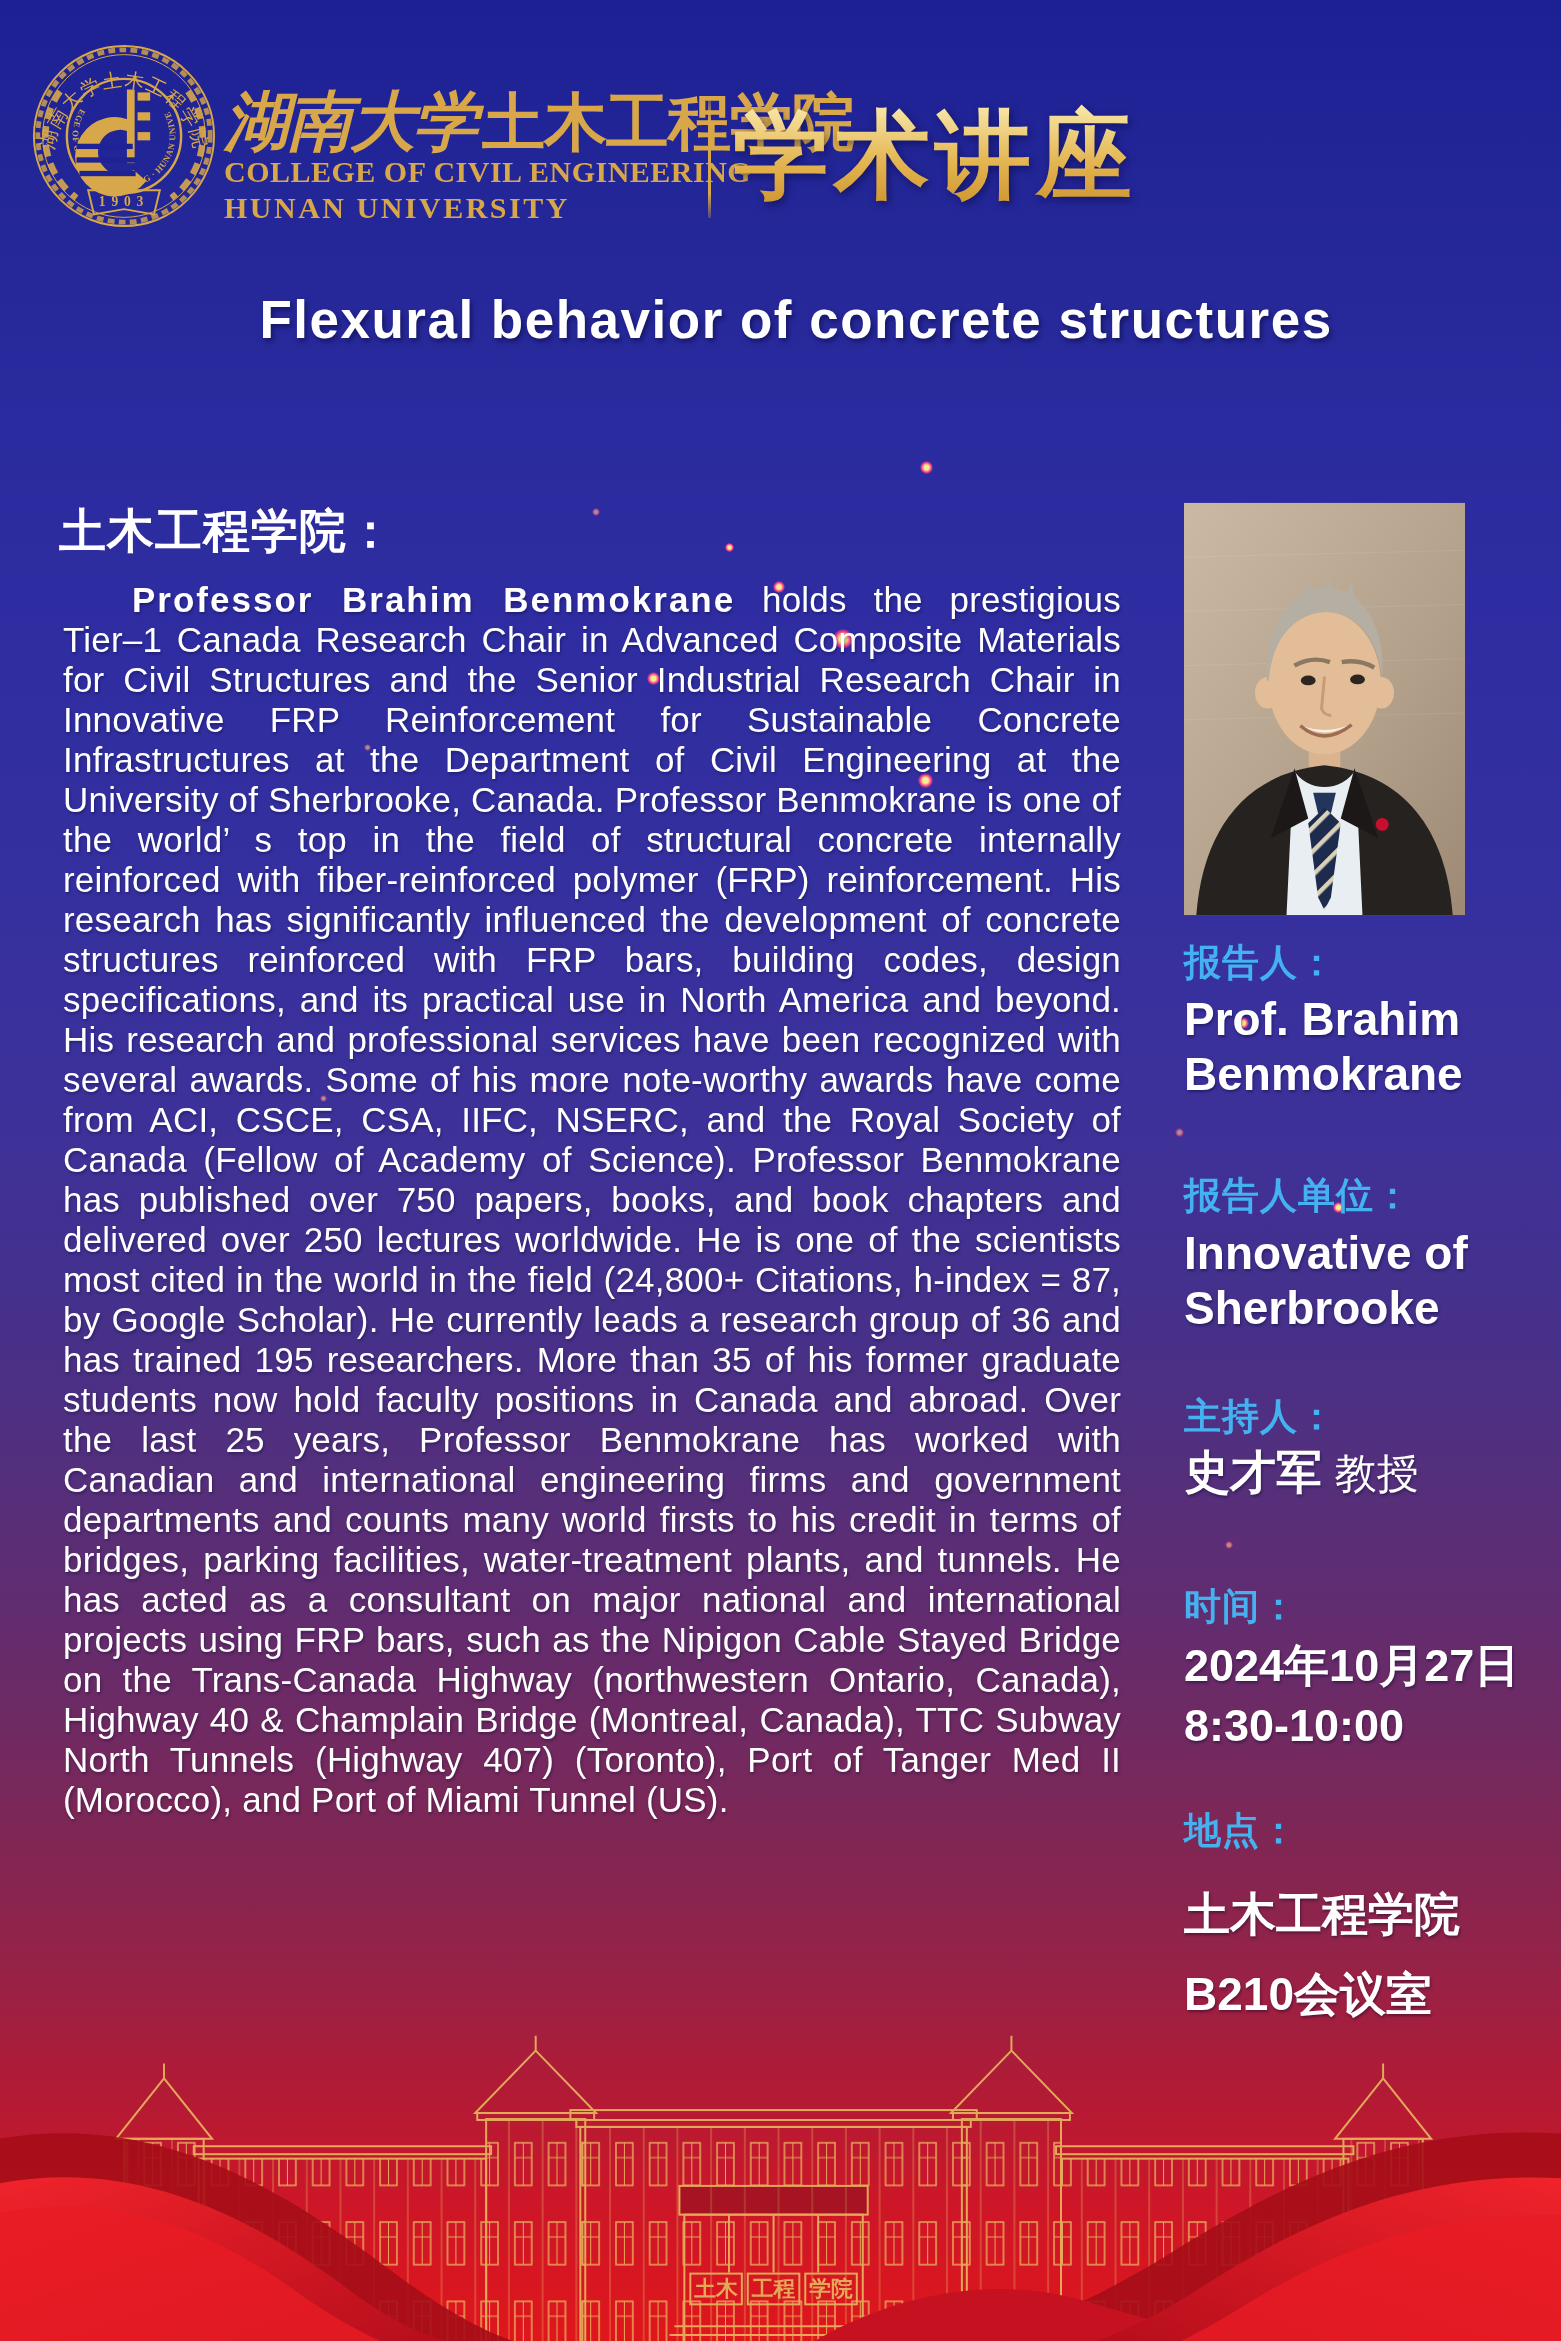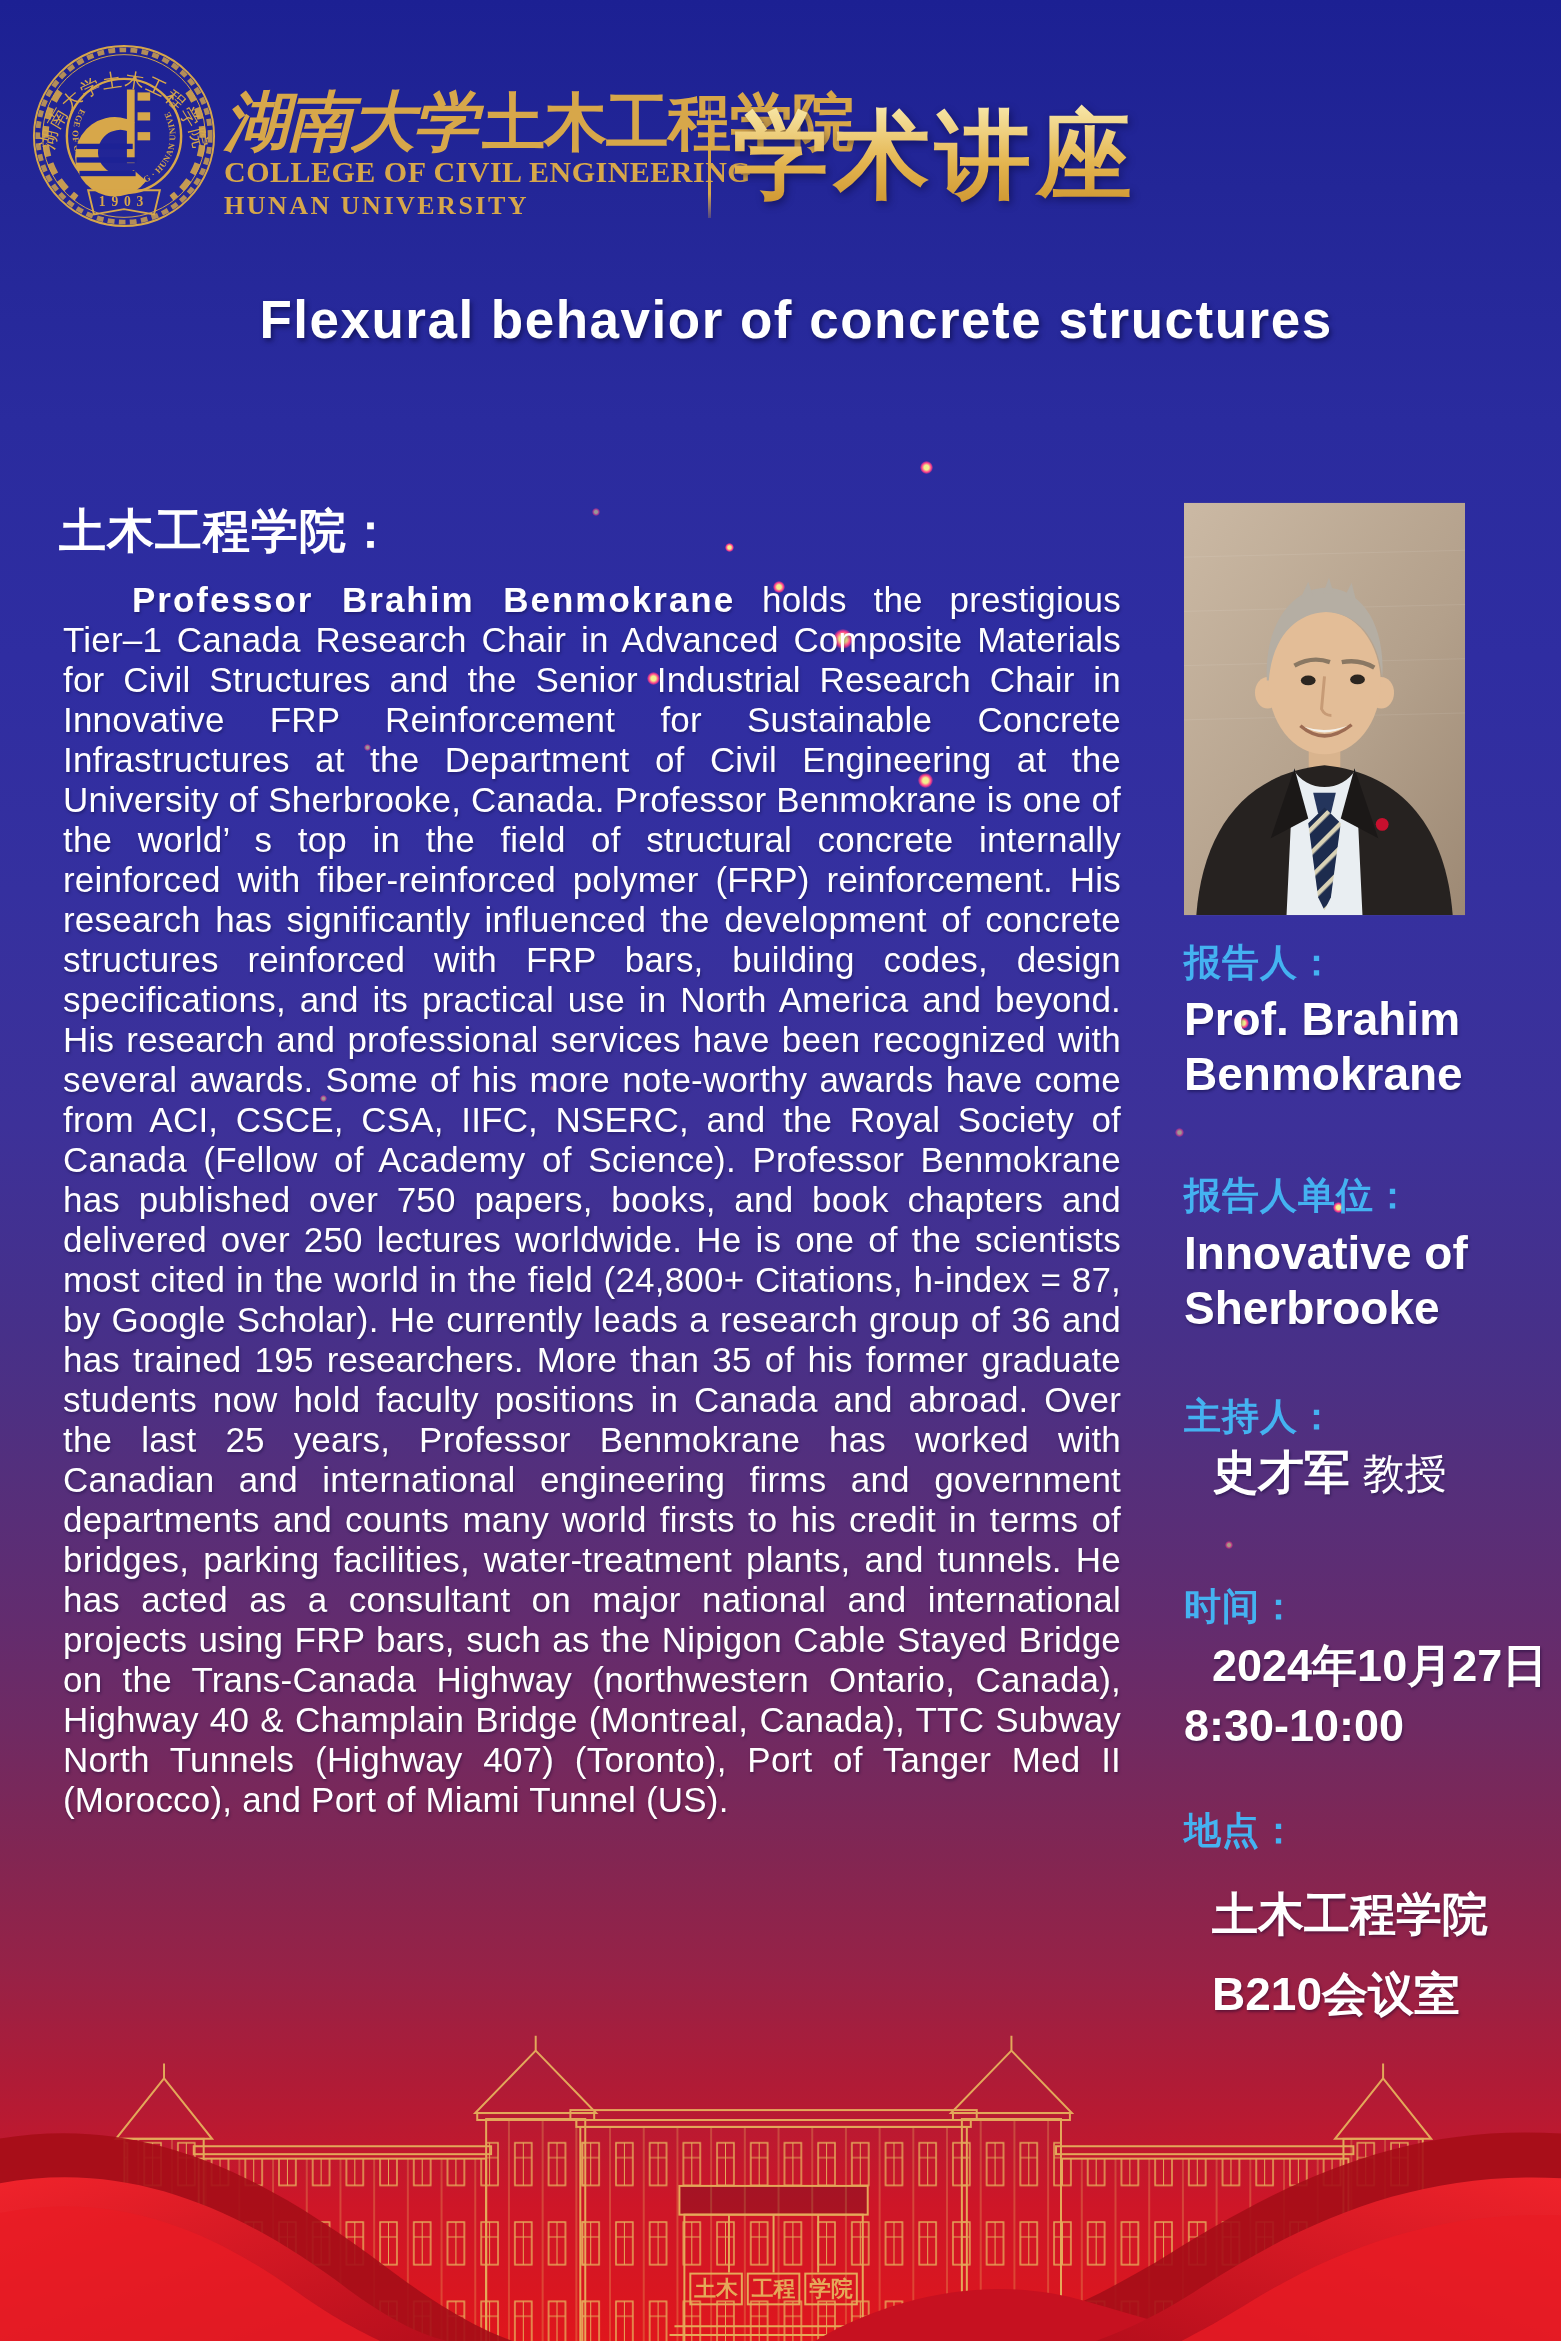--- a/index.html
+++ b/index.html
@@ -15,21 +15,21 @@
   .sp{position:absolute;border-radius:50%;
       background:radial-gradient(circle,#f3ef8e 0 26%,#ff3d8c 52%,rgba(255,61,140,0) 74%);
       filter:blur(0.5px);}
   .sp.faint{opacity:.55}
   
   .seal{position:absolute;left:32px;top:44px;width:184px;height:184px;}
   .hdr-cn{position:absolute;left:224px;top:78px;color:#d7a74a;white-space:nowrap;}
   .uni-cn{font-family:"Liberation Serif","DejaVu Serif",serif;font-style:italic;font-weight:bold;font-size:65px;letter-spacing:-2px;}
   .col-cn{font-weight:bold;font-size:63px;letter-spacing:-1px;margin-left:6px;}
   .hdr-en1{position:absolute;left:224px;top:155px;color:#d7a74a;font-family:"Liberation Serif","DejaVu Serif",serif;font-weight:bold;font-size:30px;letter-spacing:0.5px;white-space:nowrap;}
-  .hdr-en2{position:absolute;left:224px;top:191px;color:#d7a74a;font-family:"Liberation Serif","DejaVu Serif",serif;font-weight:bold;font-size:26px;letter-spacing:2.5px;white-space:nowrap;}
+  .hdr-en2{position:absolute;left:224px;top:191px;color:#d7a74a;font-family:"Liberation Serif","DejaVu Serif",serif;font-weight:bold;font-size:30px;letter-spacing:2.5px;white-space:nowrap;}
   .hdr-divider{position:absolute;left:708px;top:97px;width:2.5px;height:121px;
       background:linear-gradient(180deg,rgba(215,167,74,.25),#d7a74a 20%,#d7a74a 80%,rgba(215,167,74,.25));}
   .event{position:absolute;left:733px;top:92px;font-size:96px;font-weight:bold;letter-spacing:5px;
       background:linear-gradient(180deg,#f8e7a8 10%,#e3b44f 55%,#c98f2a 95%);
       -webkit-background-clip:text;background-clip:text;color:transparent;
       filter:drop-shadow(2px 3px 4px rgba(0,0,40,.45));white-space:nowrap;}
   
   .title{position:absolute;left:0;top:272px;width:1562px;margin:8px;text-align:center;
       color:#ffffff;font-size:53px;font-weight:bold;line-height:79px;letter-spacing:1.5px;
       text-shadow:2px 3px 5px rgba(8,8,60,.6);padding-left:7px;}
@@ -38,21 +38,21 @@
   .bio h2{margin:0 0 17px 0;color:#ffffff;font-size:47px;font-weight:bold;letter-spacing:1px;}
   .bio p{margin:4px;color:#ffffff;font-size:35px;line-height:40px;text-align:justify;
       letter-spacing:0.2px;text-indent:69px;text-shadow:1px 1.5px 3px rgba(0,0,40,.35);}
   .bio p strong{letter-spacing:2px;}
   
   .sidebar{position:absolute;left:1184px;top:502px;width:347px;z-index:3;}
   .photo{position:absolute;left:0;top:0;width:281px;height:414px;display:block;}
   .sb{position:absolute;left:0;white-space:nowrap;}
   .sb-label{color:#44b2f1;font-size:37px;font-weight:bold;letter-spacing:1px;}
   .sb-val{color:#ffffff;font-size:46px;font-weight:bold;line-height:56px;text-shadow:1px 1.5px 3px rgba(0,0,40,.4);}
-  .sb-val.cjk{font-size:46px;margin-left:28px;}
+  .sb-val.cjk{font-size:46px;}
   .host-title{font-weight:normal;font-size:42px;}
   
   .building{position:absolute;left:0;top:1896px;width:1562px;height:446px;z-index:1;}
   .curtains{position:absolute;left:0;top:2084px;width:1562px;height:258px;z-index:2;}
   svg text{font-family:"Liberation Sans","DejaVu Sans",sans-serif;}
   .seal text{font-family:"Liberation Serif","DejaVu Serif",serif;}
 </style>
 </head>
 <body>
 

